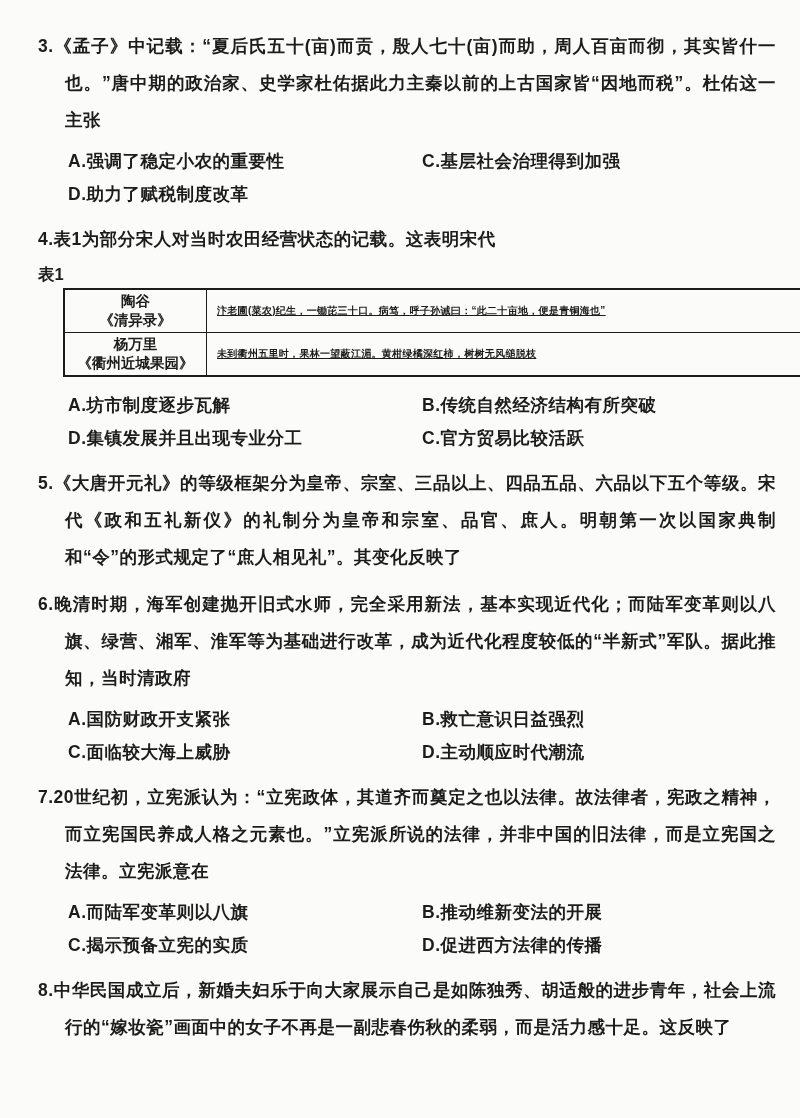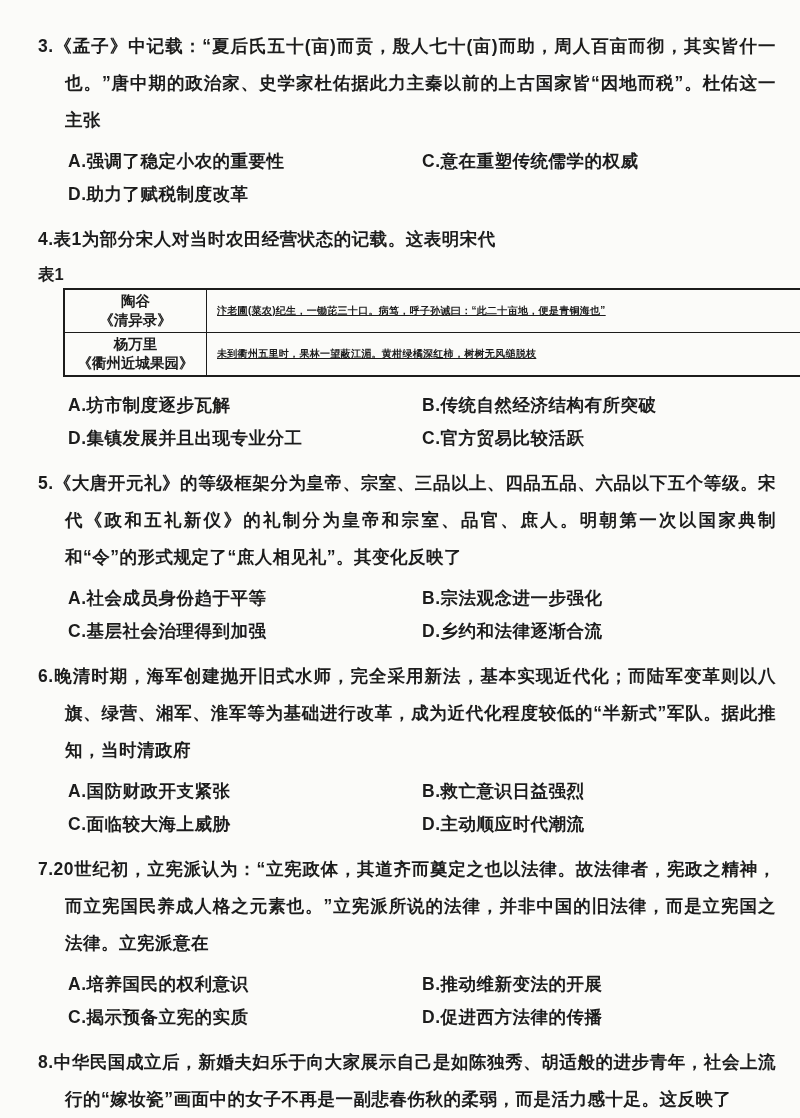--- a/index.html
+++ b/index.html
@@ -77,21 +77,21 @@
 </style>
 </head>
 <body>
 
 <div class="page">
 
   <div class="question">
     <p class="stem"><span class="qnum">3.</span><span>《孟子》中记载：“夏后氏五十(亩)而贡，殷人七十(亩)而助，周人百亩而彻，其实皆什一也。”唐中期的政治家、史学家杜佑据此力主秦以前的上古国家皆“因地而税”。杜佑这一主张</span></p>
     <div class="options">
       <span class="opt">A.强调了稳定小农的重要性</span>
-      <span class="opt">C.意在重塑传统儒学的权威</span>
+      <span class="opt">C.基层社会治理得到加强</span>
       <span class="opt">D.助力了赋税制度改革</span>
     </div>
   </div>
 
   <div class="question">
     <p class="stem"><span class="qnum">4.</span><span>表1为部分宋人对当时农田经营状态的记载。这表明宋代</span></p>
 
     <div class="table-caption">表1</div>
 
     <table class="data-table">
@@ -112,42 +112,36 @@
     <div class="options">
       <span class="opt">A.坊市制度逐步瓦解</span>
       <span class="opt">B.传统自然经济结构有所突破</span>
       <span class="opt">D.集镇发展并且出现专业分工</span>
       <span class="opt">C.官方贸易比较活跃</span>
     </div>
   </div>
 
   <div class="question">
     <p class="stem"><span class="qnum">5.</span><span>《大唐开元礼》的等级框架分为皇帝、宗室、三品以上、四品五品、六品以下五个等级。宋代《政和五礼新仪》的礼制分为皇帝和宗室、品官、庶人。明朝第一次以国家典制和“令”的形式规定了“庶人相见礼”。其变化反映了</span></p>
-    <div class="options">
-      <span class="opt">A.社会成员身份趋于平等</span>
-      <span class="opt">B.宗法观念进一步强化</span>
-      <span class="opt">C.基层社会治理得到加强</span>
-      <span class="opt">D.乡约和法律逐渐合流</span>
-    </div>
   </div>
 
   <div class="question">
     <p class="stem"><span class="qnum">6.</span><span>晚清时期，海军创建抛开旧式水师，完全采用新法，基本实现近代化；而陆军变革则以八旗、绿营、湘军、淮军等为基础进行改革，成为近代化程度较低的“半新式”军队。据此推知，当时清政府</span></p>
     <div class="options">
       <span class="opt">A.国防财政开支紧张</span>
       <span class="opt">B.救亡意识日益强烈</span>
       <span class="opt">C.面临较大海上威胁</span>
       <span class="opt">D.主动顺应时代潮流</span>
     </div>
   </div>
 
   <div class="question">
     <p class="stem"><span class="qnum">7.</span><span>20世纪初，立宪派认为：“立宪政体，其道齐而奠定之也以法律。故法律者，宪政之精神，而立宪国民养成人格之元素也。”立宪派所说的法律，并非中国的旧法律，而是立宪国之法律。立宪派意在</span></p>
     <div class="options">
-      <span class="opt">A.培养国民的权利意识</span>
+      <span class="opt">A.而陆军变革则以八旗</span>
       <span class="opt">B.推动维新变法的开展</span>
       <span class="opt">C.揭示预备立宪的实质</span>
       <span class="opt">D.促进西方法律的传播</span>
     </div>
   </div>
 
   <div class="question">
     <p class="stem"><span class="qnum">8.</span><span>中华民国成立后，新婚夫妇乐于向大家展示自己是如陈独秀、胡适般的进步青年，社会上流行的“嫁妆瓷”画面中的女子不再是一副悲春伤秋的柔弱，而是活力感十足。这反映了</span></p>
 
   </div>

